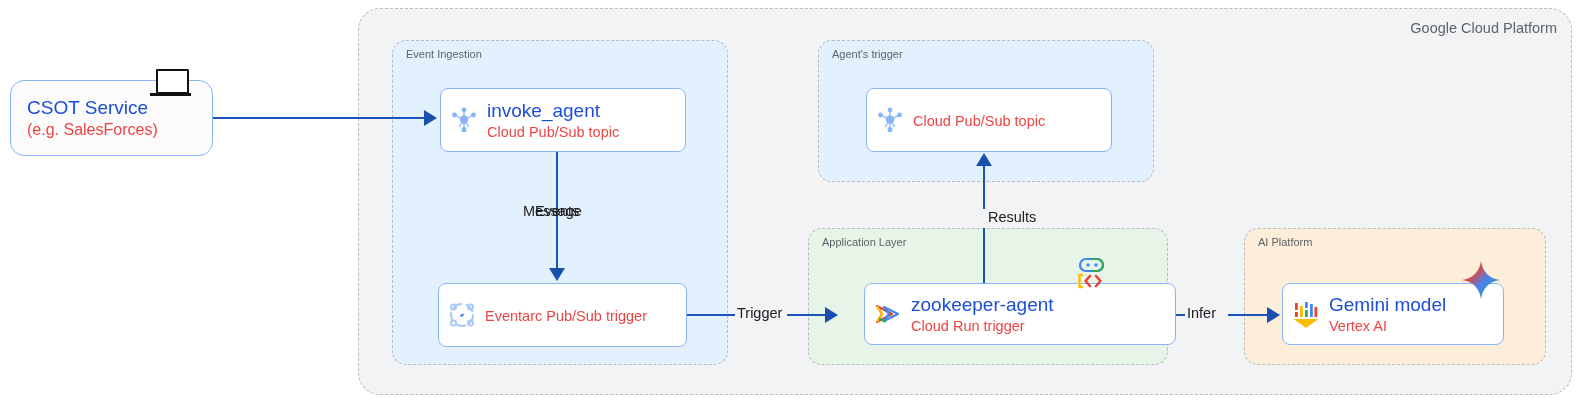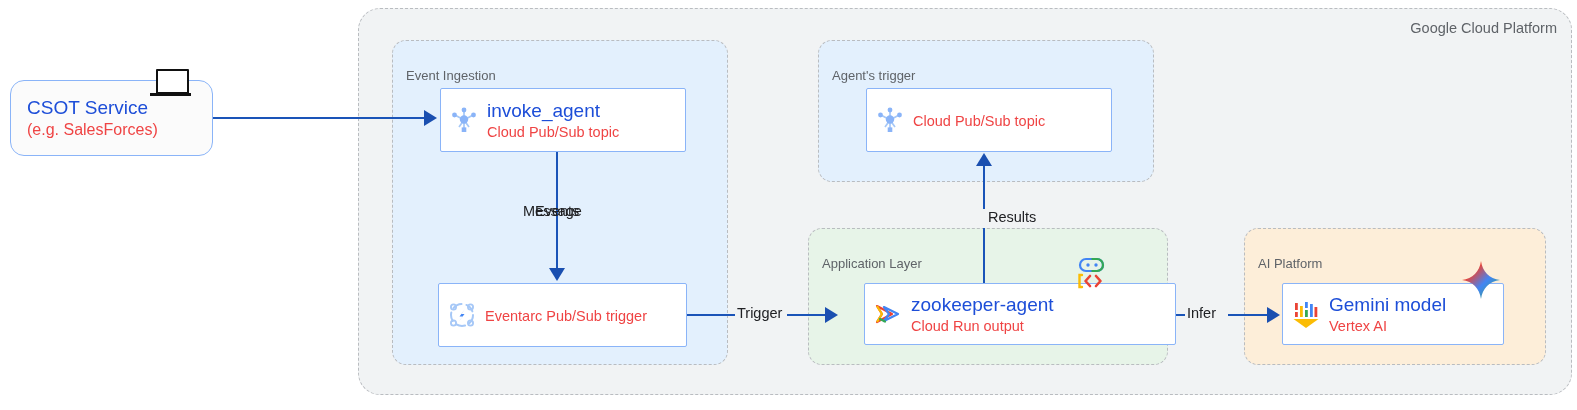--- a/index.html
+++ b/index.html
@@ -7,31 +7,31 @@
        font-family:"Liberation Sans","DejaVu Sans",sans-serif;color:#202124;}
   .canvas{position:absolute;inset:0;}
 
   
   .gcp-container{position:absolute;left:358px;top:8px;width:1212px;height:385px;
     background:#f1f3f4;border:1.6px dashed #b9bcc0;border-radius:22px;}
   .gcp-title{position:absolute;right:14px;top:11px;font-size:14.5px;color:#5f6368;
     white-space:nowrap;}
 
   .group{position:absolute;border:1.6px dashed #b9bcc0;border-radius:14px;}
-  .group-title{position:absolute;left:13px;top:7px;font-size:13px;color:#5f6368;
-    white-space:nowrap;margin-top:20px;}
+  .group-title{position:absolute;left:13px;top:7px;font-size:11px;color:#5f6368;
+    white-space:nowrap;}
 
   .g-ingest{left:392px;top:40px;width:334px;height:323px;background:#e3f0fd;}
   .g-output{left:818px;top:40px;width:334px;height:140px;background:#e3f0fd;}
   .g-app{left:808px;top:228px;width:358px;height:135px;background:#e7f4e8;}
   .g-ai{left:1244px;top:228px;width:300px;height:135px;background:#fdeed9;}
 
   
   .node{position:absolute;background:#ffffff;border:1.6px solid #8ab4f8;
-    border-radius:2px;box-sizing:border-box;display:flex;align-items:center;}
+    border-radius:8px;box-sizing:border-box;display:flex;align-items:center;}
   .node .ico{width:46px;flex:0 0 46px;display:flex;align-items:center;justify-content:center;}
   .node .txt{display:flex;flex-direction:column;justify-content:center;line-height:1.15;}
   .node .t1{font-size:19px;color:#1d4ed8;white-space:nowrap;}
   .node .t2{font-size:14.5px;color:#ef4444;white-space:nowrap;margin-top:2px;}
 
   .n-csot{left:10px;top:80px;width:203px;height:76px;border-radius:14px;
     background:#fbfbfb;flex-direction:column;align-items:flex-start;
     justify-content:center;padding-left:16px;}
   .n-csot .t1{font-size:19px;}
   .n-csot .t2{font-size:16px;}
@@ -197,21 +197,21 @@
     <div class="ico">
       <svg width="32" height="30" viewBox="0 0 32 30">
         <path d="M5 7 L20 15 L5 23 L10 15 Z" fill="none" stroke="#ea4335" stroke-width="2.2" stroke-linejoin="round"></path>
         <path d="M12 8 L26 15 L12 22 L17 15 Z" fill="none" stroke="#4285f4" stroke-width="2.2" stroke-linejoin="round"></path>
         <path d="M5 7 L10 15 L5 23" fill="none" stroke="#fbbc04" stroke-width="2.2" stroke-linejoin="round"></path>
         <path d="M8 20 L13 22.5" stroke="#34a853" stroke-width="2.2" stroke-linecap="round"></path>
       </svg>
     </div>
     <div class="txt">
       <div class="t1">zookeeper-agent</div>
-      <div class="t2">Cloud Run output</div>
+      <div class="t2">Cloud Run trigger</div>
     </div>
   </div>
 
   <div class="adk-badge">
     <svg width="33" height="40" viewBox="0 0 33 40">
       <path d="M5 9 A6 6 0 0 1 11 3 H22 A6 6 0 0 1 28 9 A6 6 0 0 1 22 15 H11 A6 6 0 0 1 5 9 Z" fill="none" stroke="#4285f4" stroke-width="2.2"></path>
       <path d="M16.5 3 H22 A6 6 0 0 1 28 9 A6 6 0 0 1 22 15 H16.5" fill="none" stroke="#34a853" stroke-width="2.2"></path>
       <circle cx="13" cy="9" r="1.7" fill="#4285f4"></circle>
       <circle cx="21" cy="9" r="1.7" fill="#4285f4"></circle>
       <path d="M7 19 H4.5 V31 H7" fill="none" stroke="#fbbc04" stroke-width="2.4" stroke-linecap="round"></path>

